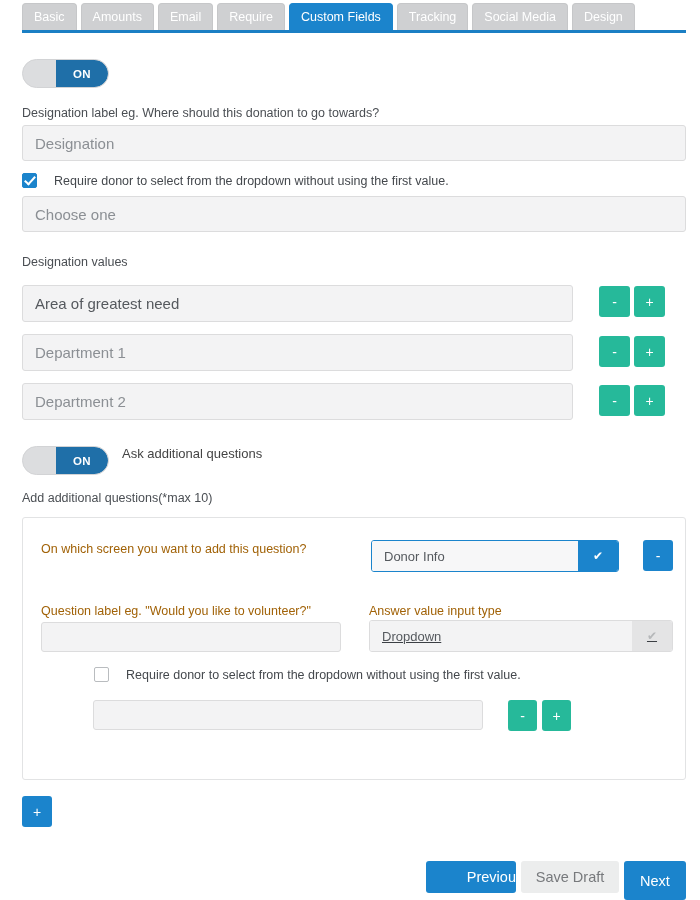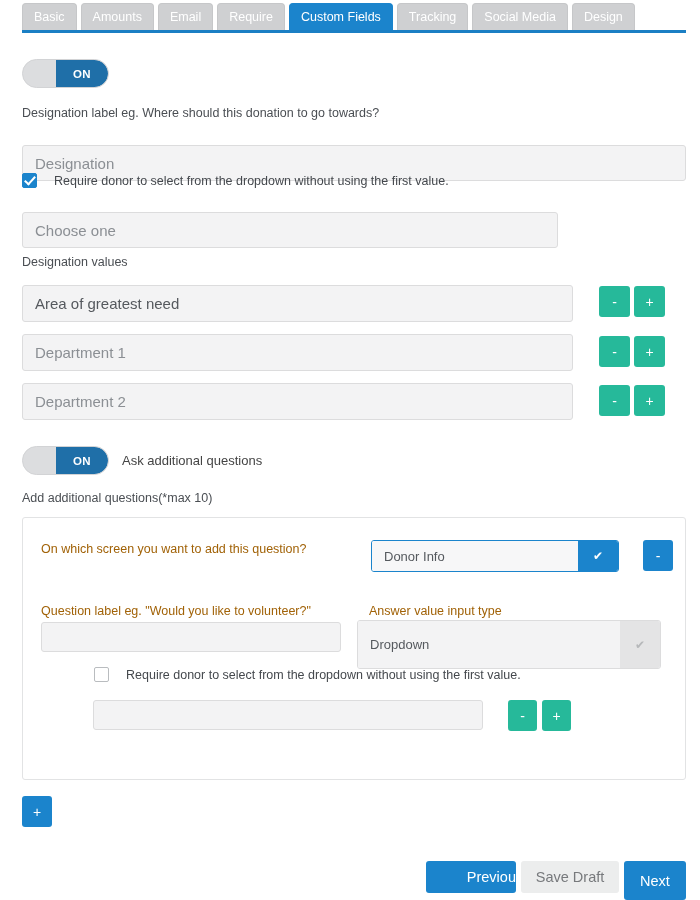--- a/index.html
+++ b/index.html
@@ -26,21 +26,21 @@
     width:87px;height:29px;border-radius:15px;background:#dcdddf;
     position:relative;overflow:hidden;cursor:pointer;display:inline-block;
     vertical-align:middle;border:1px solid #d2d3d5;box-sizing:border-box;
   }
   .toggle .on{
     position:absolute;right:0;top:0;bottom:0;width:52px;background:#1f6fa8;
     border-radius:0 15px 15px 0;
     display:flex;align-items:center;justify-content:center;
     color:#fff;font-size:11.5px;font-weight:bold;letter-spacing:.4px;
   }
-  .togglerow{position:absolute;display:flex;align-items:center;gap:13px;}
+  .togglerow{position:absolute;display:flex;gap:13px;}
   .togglerow .tglabel{font-size:13px;color:#444;}
 
   
   .flabel{position:absolute;font-size:12.5px;color:#4a4e53;}
   .field{
     position:absolute;box-sizing:border-box;
     background:#f3f3f4;border:1px solid #dcdcdd;border-radius:3px;
     display:flex;align-items:center;padding:0 12px;
     font-size:15px;color:#8b8f94;
   }
@@ -121,28 +121,28 @@
 </div>
 <div class="tabline"></div>
 
 <div class="togglerow" style="left:22px;top:59px;">
   <div class="toggle">
     <div class="on">ON</div>
   </div>
 </div>
 
 <div class="flabel" style="left:22px;top:106px;">Designation label eg. Where should this donation to go towards?</div>
-<div class="field" style="left:22px;top:125px;width:664px;height:36px;margin-top:20px;">Designation</div>
+<div class="field" style="left:22px;top:125px;width:664px;height:36px;">Designation</div>
 
 <div class="cbrow" style="left:22px;top:173px;">
   <div class="cbox checked"></div>
   <div class="cblabel">Require donor to select from the dropdown without using the first value.</div>
 </div>
 
-<div class="field" style="left:22px;top:212px;width:536px;height:36px;">Choose one</div>
+<div class="field" style="left:22px;top:196px;width:664px;height:36px;">Choose one</div>
 
 <div class="flabel" style="left:22px;top:255px;">Designation values</div>
 
 <div class="field filled" style="left:22px;top:285px;width:551px;height:37px;">Area of greatest need</div>
 <div class="tealbtn" style="left:599px;top:286px;width:31px;height:31px;">-</div>
 <div class="tealbtn" style="left:634px;top:286px;width:31px;height:31px;">+</div>
 
 <div class="field" style="left:22px;top:334px;width:551px;height:37px;">Department 1</div>
 <div class="tealbtn" style="left:599px;top:336px;width:31px;height:31px;">-</div>
 <div class="tealbtn" style="left:634px;top:336px;width:31px;height:31px;">+</div>
@@ -166,21 +166,21 @@
   <div class="selwrap blue" style="left:348px;top:22px;width:248px;height:32px;">
     <div class="selval">Donor Info</div>
     <div class="selbtn">✔</div>
   </div>
   <div class="bluebtn" style="left:620px;top:22px;width:30px;height:31px;">-</div>
 
   <div class="cardlabel" style="left:18px;top:86px;">Question label eg. "Would you like to volunteer?"</div>
   <div class="field empty" style="left:18px;top:104px;width:300px;height:30px;position:absolute;"></div>
 
   <div class="cardlabel" style="left:346px;top:86px;">Answer value input type</div>
-  <div class="selwrap grey" style="left:334px;top:102px;width:304px;height:49px;">
+  <div class="selwrap grey" style="left:346px;top:102px;width:304px;height:32px;text-decoration:underline;">
     <div class="selval">Dropdown</div>
     <div class="selbtn">✔</div>
   </div>
 
   <div class="cbrow" style="left:71px;top:149px;">
     <div class="cbox"></div>
     <div class="cblabel">Require donor to select from the dropdown without using the first value.</div>
   </div>
 
   <div class="field empty" style="left:70px;top:182px;width:390px;height:30px;position:absolute;"></div>

